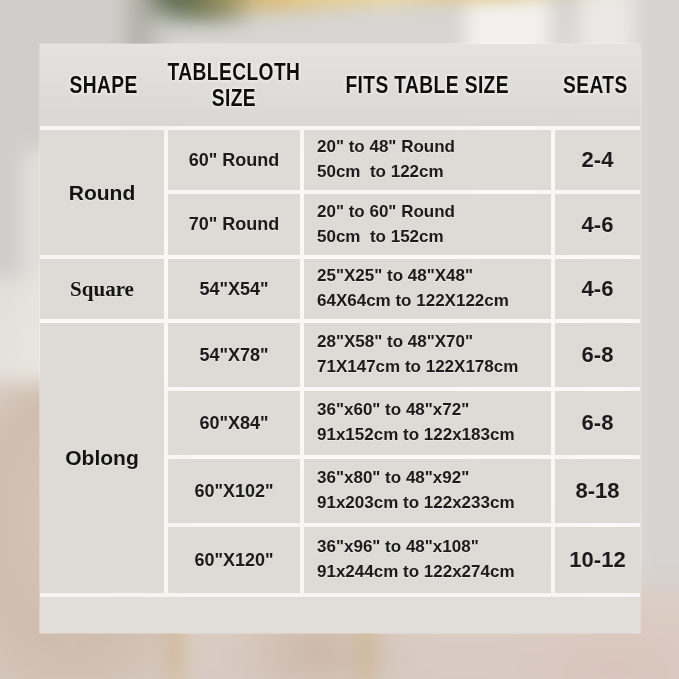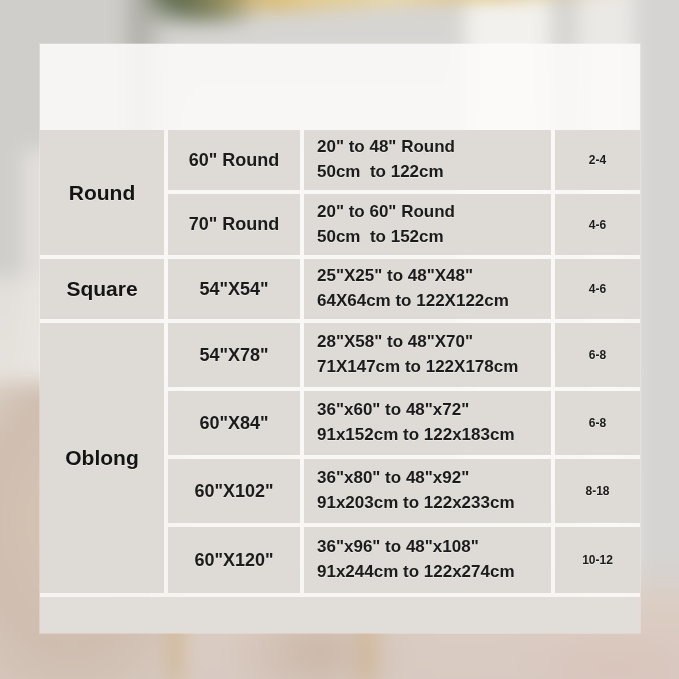--- a/index.html
+++ b/index.html
@@ -39,21 +39,21 @@
     display:grid;grid-template-columns:124px 136px 251px 85px;align-items:center;}
   .hlabel{display:flex;align-items:center;justify-content:center;}
   .hlabel span{display:inline-block;transform:scaleX(0.8);transform-origin:center;
     font-family:"Liberation Sans",sans-serif;font-weight:700;font-size:24px;line-height:1.1;
     letter-spacing:0.5px;color:#0e0e0e;text-align:center;white-space:pre-line;
     text-shadow:0 0 5px rgba(255,255,255,0.9),0 0 2px rgba(255,255,255,0.8);}
   .shape-cell span{font-weight:700;font-size:21px;color:#141414;}
   .size-cell span{font-weight:700;font-size:18px;}
   .fits-cell{justify-content:flex-start;padding-left:13px;box-sizing:border-box;}
   .fits-cell span{font-weight:700;font-size:17px;line-height:1.47;white-space:pre-wrap;text-align:left;}
-  .seats-cell span{font-weight:700;font-size:12px;}
+  .seats-cell span{font-weight:700;font-size:22px;}
   .footer-cell{grid-column:1 / span 4;background:rgba(222,219,215,0.9);}
 </style>
 </head>
 <body>
 
 <div class="stage">
 
   <div class="bg">
     <div class="bg-base"></div>
     <div class="bg-wall-left"></div>
@@ -68,20 +68,35 @@
     <div class="bg-gold2"></div>
     <div class="bg-bottom"></div>
     <div class="bg-chair"></div>
     <div class="bg-blob1"></div>
     <div class="bg-leg1"></div>
     <div class="bg-leg2"></div>
     <div class="bg-blob2"></div>
   </div>
 
   <div class="panel">
+    <div class="cell header-cell">
+      <div class="hlabel">
+          <span>SHAPE</span>
+        </div>
+      <div class="hlabel">
+          <span>TABLECLOTH
+SIZE</span>
+        </div>
+      <div class="hlabel">
+          <span>FITS TABLE SIZE</span>
+        </div>
+      <div class="hlabel">
+          <span>SEATS</span>
+        </div>
+    </div>
 
   <div class="cell shape-cell" style="grid-area: 2 / 1 / span 2;">
         <span>Round</span>
       </div>
       <div class="cell size-cell" style="grid-area: 2 / 2;">
         <span>60" Round</span>
       </div>
       <div class="cell fits-cell" style="grid-area: 2 / 3;">
         <span>20" to 48" Round
 50cm  to 122cm</span>
@@ -92,21 +107,21 @@
       <div class="cell size-cell" style="grid-area: 3 / 2;">
         <span>70" Round</span>
       </div>
       <div class="cell fits-cell" style="grid-area: 3 / 3;">
         <span>20" to 60" Round
 50cm  to 152cm</span>
       </div>
       <div class="cell seats-cell" style="grid-area: 3 / 4;">
         <span>4-6</span>
       </div>
-      <div class="cell shape-cell" style="grid-area: 4 / 1 / span 1;">
+      <div class="cell shape-cell" style="grid-area: 4 / 1 / span 1; font-family: Liberation Serif, serif;">
         <span>Square</span>
       </div>
       <div class="cell size-cell" style="grid-area: 4 / 2;">
         <span>54"X54"</span>
       </div>
       <div class="cell fits-cell" style="grid-area: 4 / 3;">
         <span>25"X25" to 48"X48"
 64X64cm to 122X122cm</span>
       </div>
       <div class="cell seats-cell" style="grid-area: 4 / 4;">

